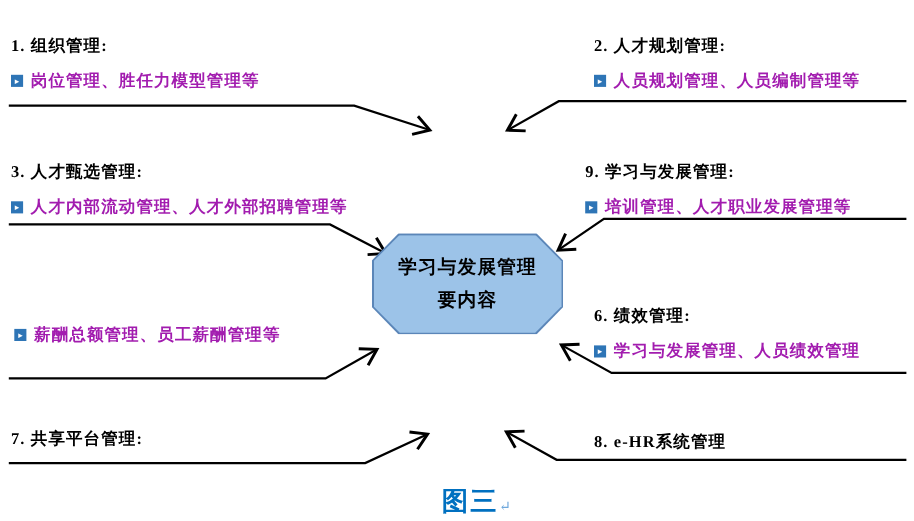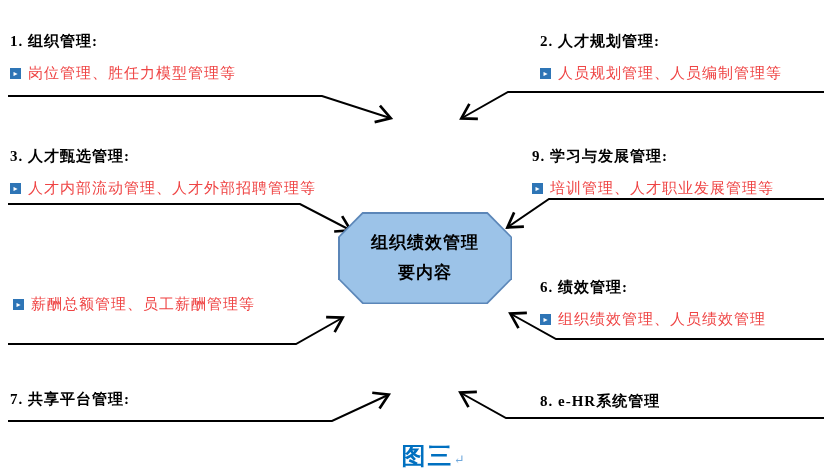--- a/index.html
+++ b/index.html
@@ -9,21 +9,21 @@
     overflow:hidden;
   }
   .stage{position:absolute;inset:0;width:733px;height:474px;}
   .item{position:absolute;}
   .item-title{
     font-size:15px;font-weight:bold;color:#000;white-space:nowrap;letter-spacing:1px;
   }
   .item-sub{
     margin-top:13px;display:flex;align-items:center;gap:7px;white-space:nowrap;
   }
-  .item-sub .sub-text{font-size:15px;font-weight:normal;color:#ef4444;letter-spacing:1px;}
+  .item-sub .sub-text{font-size:15px;font-weight:bold;color:#a21caf;letter-spacing:1px;}
   .bullet{
     width:11px;height:11px;display:inline-flex;align-items:center;justify-content:center;
     background:#2e75b6;color:#fff;font-size:8px;line-height:1;flex:0 0 auto;
     font-family:"DejaVu Sans",sans-serif;
   }
   svg.connectors{position:absolute;left:0;top:0;pointer-events:none;}
   .center-wrap{
     position:absolute;left:338px;top:212px;width:174px;height:92px;
   }
   .center-outer,.center-inner{
@@ -115,36 +115,36 @@
     <div class="item-sub">
       <span class="bullet" style="background: rgb(46, 117, 182);">▸</span>
       <span class="sub-text">薪酬总额管理、员工薪酬管理等</span>
     </div>
   </div>
 
   <div class="item" id="item6">
     <div class="item-title">6. 绩效管理:</div>
     <div class="item-sub">
       <span class="bullet" style="background: rgb(46, 117, 182);">▸</span>
-      <span class="sub-text">组织绩效管理、人员绩效管理</span>
+      <span class="sub-text">学习与发展管理、人员绩效管理</span>
     </div>
   </div>
 
   <div class="item" id="item7">
     <div class="item-title">7. 共享平台管理:</div>
   </div>
 
   <div class="item" id="item8">
     <div class="item-title">8.  e-HR系统管理</div>
   </div>
 
   <div class="center-wrap">
     <div class="center-outer"></div>
     <div class="center-inner" style="background: rgb(156, 195, 232);">
-      <div class="center-text">组织绩效管理</div>
+      <div class="center-text">学习与发展管理</div>
       <div class="center-text">要内容</div>
     </div>
   </div>
 
   <div class="caption">
     <span class="caption-text" style="color: rgb(0, 112, 192);">图三</span><span class="caption-mark">↵</span>
   </div>
 
 </div>
 

